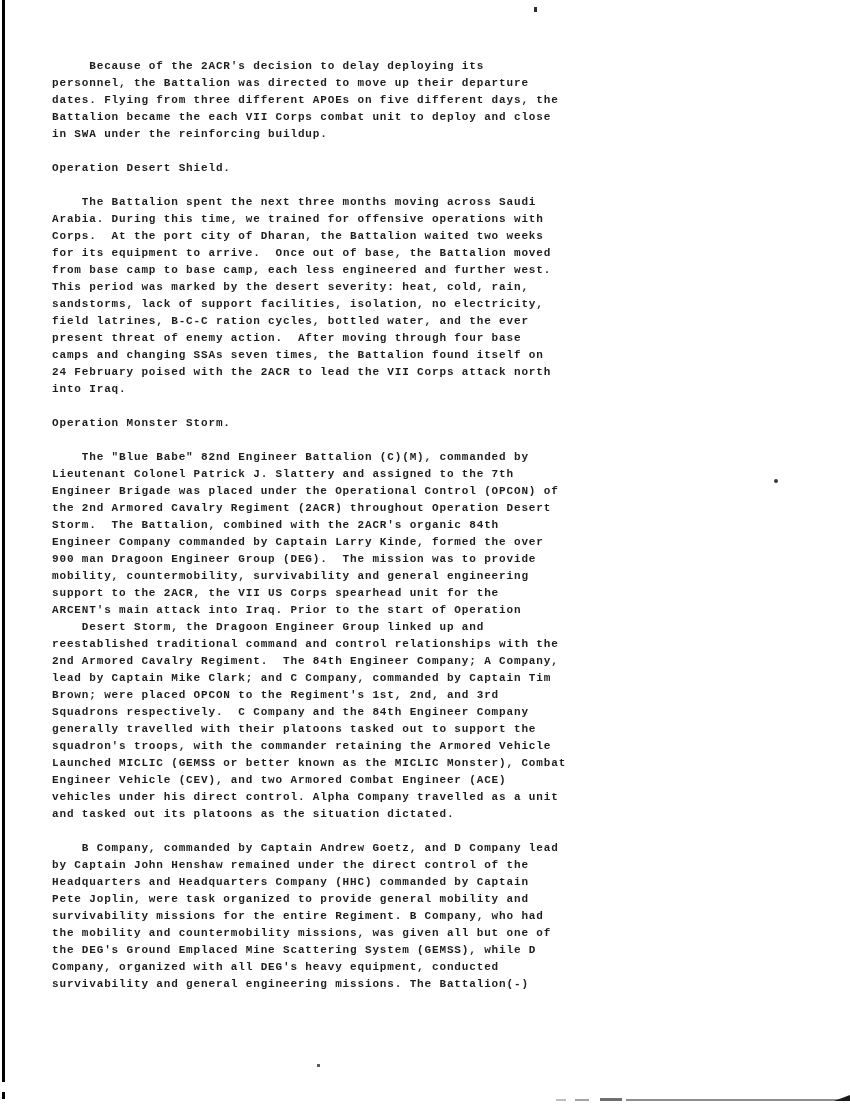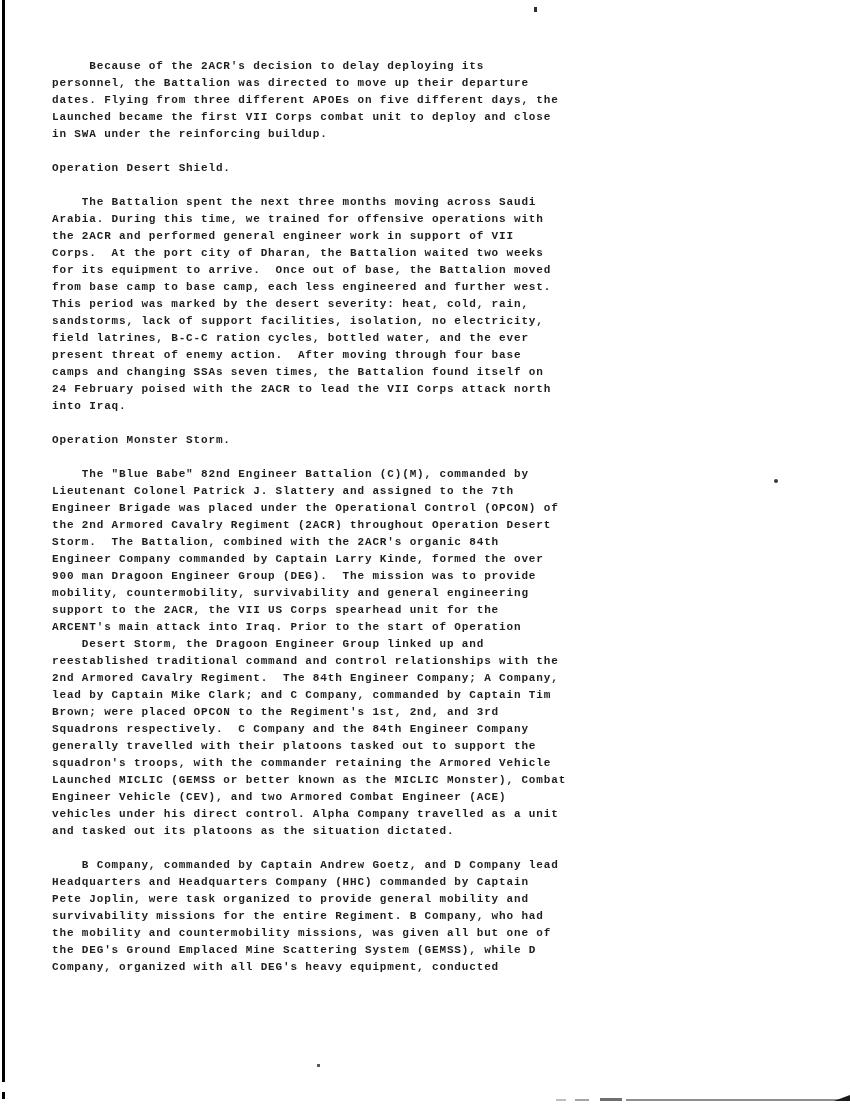--- a/index.html
+++ b/index.html
@@ -79,30 +79,29 @@
 
   <div class="speck speck-top"></div>
   <div class="speck speck-mid"></div>
   <div class="speck speck-bottom"></div>
 
   <div class="doc">
     <div class="block para">
         <div class="line">     Because of the 2ACR's decision to delay deploying its</div>
         <div class="line">personnel, the Battalion was directed to move up their departure</div>
         <div class="line">dates. Flying from three different APOEs on five different days, the</div>
-        <div class="line">Launched became the first VII Corps combat unit to deploy and close</div>
+        <div class="line">Battalion became the each VII Corps combat unit to deploy and close</div>
         <div class="line">in SWA under the reinforcing buildup.</div>
       </div>
     <div class="block heading">
         <div class="line">Operation Desert Shield.</div>
       </div>
     <div class="block para">
         <div class="line">    The Battalion spent the next three months moving across Saudi</div>
         <div class="line">Arabia. During this time, we trained for offensive operations with</div>
-        <div class="line">the 2ACR and performed general engineer work in support of VII</div>
         <div class="line">Corps.  At the port city of Dharan, the Battalion waited two weeks</div>
         <div class="line">for its equipment to arrive.  Once out of base, the Battalion moved</div>
         <div class="line">from base camp to base camp, each less engineered and further west.</div>
         <div class="line">This period was marked by the desert severity: heat, cold, rain,</div>
         <div class="line">sandstorms, lack of support facilities, isolation, no electricity,</div>
         <div class="line">field latrines, B-C-C ration cycles, bottled water, and the ever</div>
         <div class="line">present threat of enemy action.  After moving through four base</div>
         <div class="line">camps and changing SSAs seven times, the Battalion found itself on</div>
         <div class="line">24 February poised with the 2ACR to lead the VII Corps attack north</div>
         <div class="line">into Iraq.</div>
@@ -129,26 +128,28 @@
         <div class="line">Squadrons respectively.  C Company and the 84th Engineer Company</div>
         <div class="line">generally travelled with their platoons tasked out to support the</div>
         <div class="line">squadron's troops, with the commander retaining the Armored Vehicle</div>
         <div class="line">Launched MICLIC (GEMSS or better known as the MICLIC Monster), Combat</div>
         <div class="line">Engineer Vehicle (CEV), and two Armored Combat Engineer (ACE)</div>
         <div class="line">vehicles under his direct control. Alpha Company travelled as a unit</div>
         <div class="line">and tasked out its platoons as the situation dictated.</div>
       </div>
     <div class="block para">
         <div class="line">    B Company, commanded by Captain Andrew Goetz, and D Company lead</div>
+        <div class="line">by Captain John Henshaw remained under the direct control of the</div>
         <div class="line">Headquarters and Headquarters Company (HHC) commanded by Captain</div>
         <div class="line">Pete Joplin, were task organized to provide general mobility and</div>
         <div class="line">survivability missions for the entire Regiment. B Company, who had</div>
         <div class="line">the mobility and countermobility missions, was given all but one of</div>
         <div class="line">the DEG's Ground Emplaced Mine Scattering System (GEMSS), while D</div>
         <div class="line">Company, organized with all DEG's heavy equipment, conducted</div>
+        <div class="line">survivability and general engineering missions. The Battalion(-)</div>
       </div>
   </div>
 
   <div class="footer-frag footer-f1"></div>
   <div class="footer-frag footer-f2"></div>
   <div class="footer-frag footer-f3"></div>
   <div class="footer-line"></div>
   <div class="footer-wedge"></div>
 
 </div>

